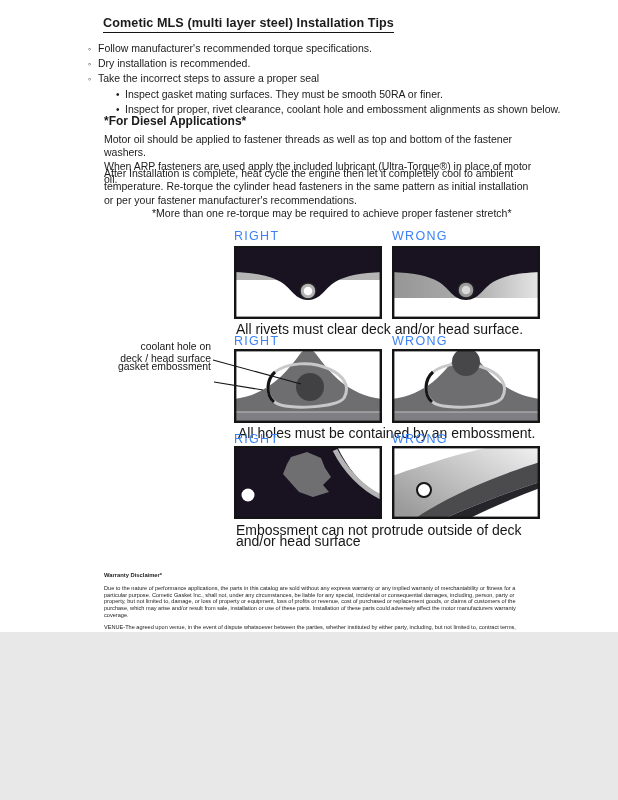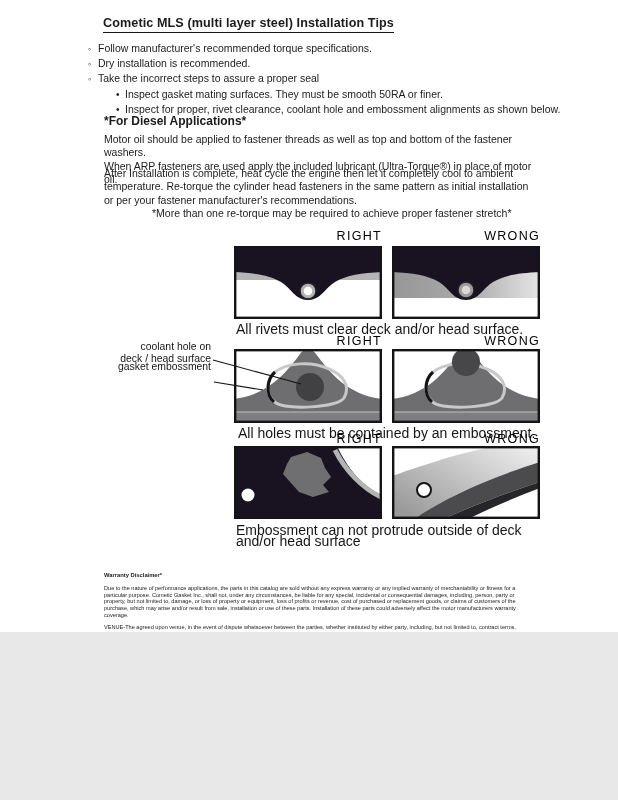--- a/index.html
+++ b/index.html
@@ -15,21 +15,21 @@
     border-bottom:1.6px solid #141414; padding-bottom:2px; letter-spacing:.1px;
     display:inline-block; white-space:nowrap;
   }
   .tips { left:88px; top:41px; font-size:10.5px; line-height:14.2px; white-space:nowrap; }
   .tip .marker { display:inline-block; width:10px; font-size:9px; vertical-align:top; padding-top:1px; }
   .tip.sub { padding-left:28px; }
   .tip.sub .marker { width:9px; font-size:10px; }
   .diesel-h { left:104px; top:114px; font-size:12px; font-weight:bold; }
   .para { left:104px; width:440px; font-size:10.5px; line-height:13.4px; white-space:pre-line; }
   .p1 { top:133px; } .p2 { top:167px; } .p3 { top:207px;margin-left:48px; }
-  .dlabel { font-size:12.5px; letter-spacing:1.3px; text-align:right; width:148px; color:#000000; }
+  .dlabel { font-size:12.5px; letter-spacing:1.3px; text-align:left; width:148px; color:#3b82f6; }
   .dbox { width:148px; }
   .caption { font-size:14px; color:#161618; white-space:nowrap; }
   .ann { font-size:10.4px; text-align:right; width:153px; left:58px; line-height:12px; color:#161618; }
   .leaders { left:0; top:0; pointer-events:none; }
   .legal { left:104px; top:572px; width:430px; font-size:5.6px; line-height:6.8px; color:#222; }
   .legal h4 { font-size:5.8px; margin-bottom:6px; }
   .legal p { margin-bottom:5.5px; white-space:pre-line; }
   .page-code { left:388px; top:760px; font-size:13.5px; color:#2b2b2d; letter-spacing:.3px; }
 </style>
 </head>

